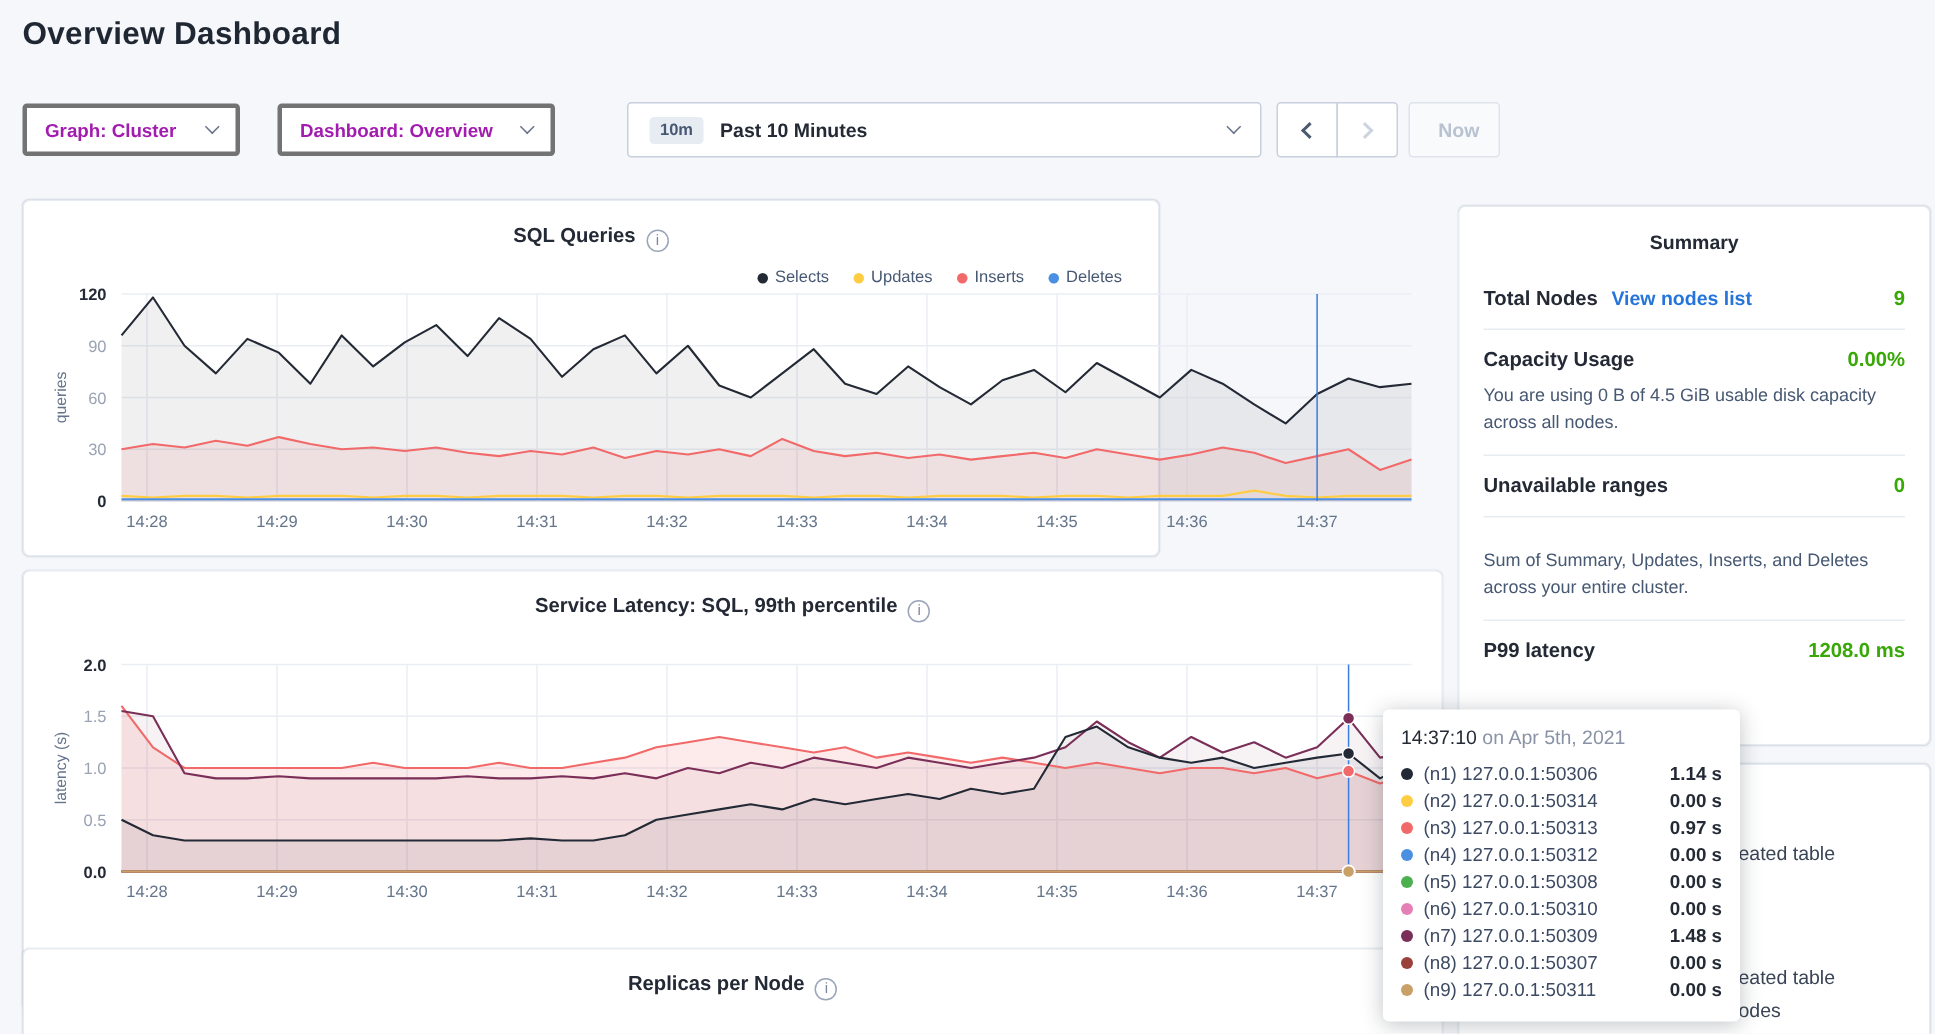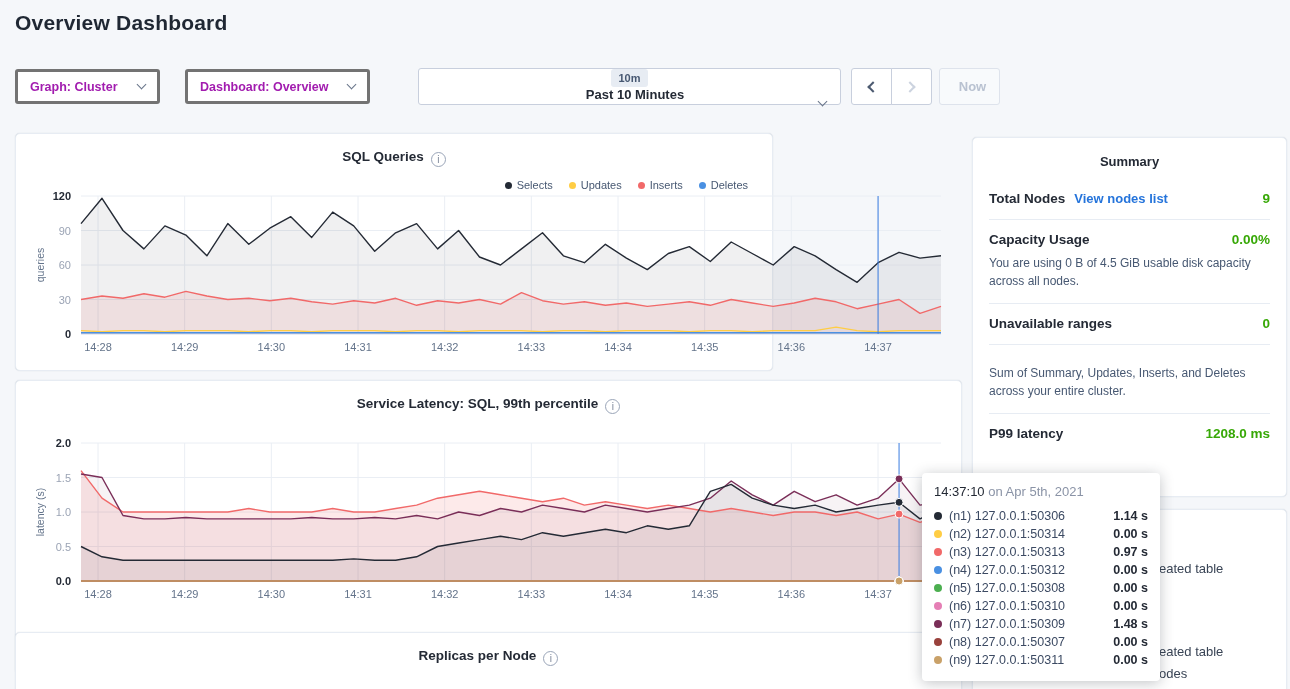--- a/index.html
+++ b/index.html
@@ -24,21 +24,21 @@
   #dd-graph{ left:15px; top:69px; width:145px; }
   #dd-dashboard{ left:185px; top:69px; width:185px; }
   .chev{
     display:inline-block; width:7px; height:7px;
     border-right:1.6px solid #69758a; border-bottom:1.6px solid #69758a;
     transform:rotate(45deg); margin-left:10px; margin-top:-4px; flex:none;
   }
   #time-selector{
     position:absolute; left:418px; top:68px; width:423px; height:37px;
     background:#fff; border:1px solid #c8cfdd; border-radius:3px;
-    display:flex; align-items:center; padding:0 14px; cursor:pointer;flex-direction:column;
+    display:flex; align-items:center; padding:0 14px; cursor:pointer;
   }
   .badge{
     background:#e7ecf3; border-radius:3px; padding:3px 7px;
     font-size:11px; font-weight:700; color:#475872;
   }
   #time-label{ margin-left:11px; font-size:13px; font-weight:700; color:#242a35; }
   #time-selector .chev{ margin-left:auto; }
   .navbtn{
     position:absolute; top:68px; width:41px; height:37px; background:#fff;
     border:1px solid #c8cfdd; display:flex; align-items:center; justify-content:center;

